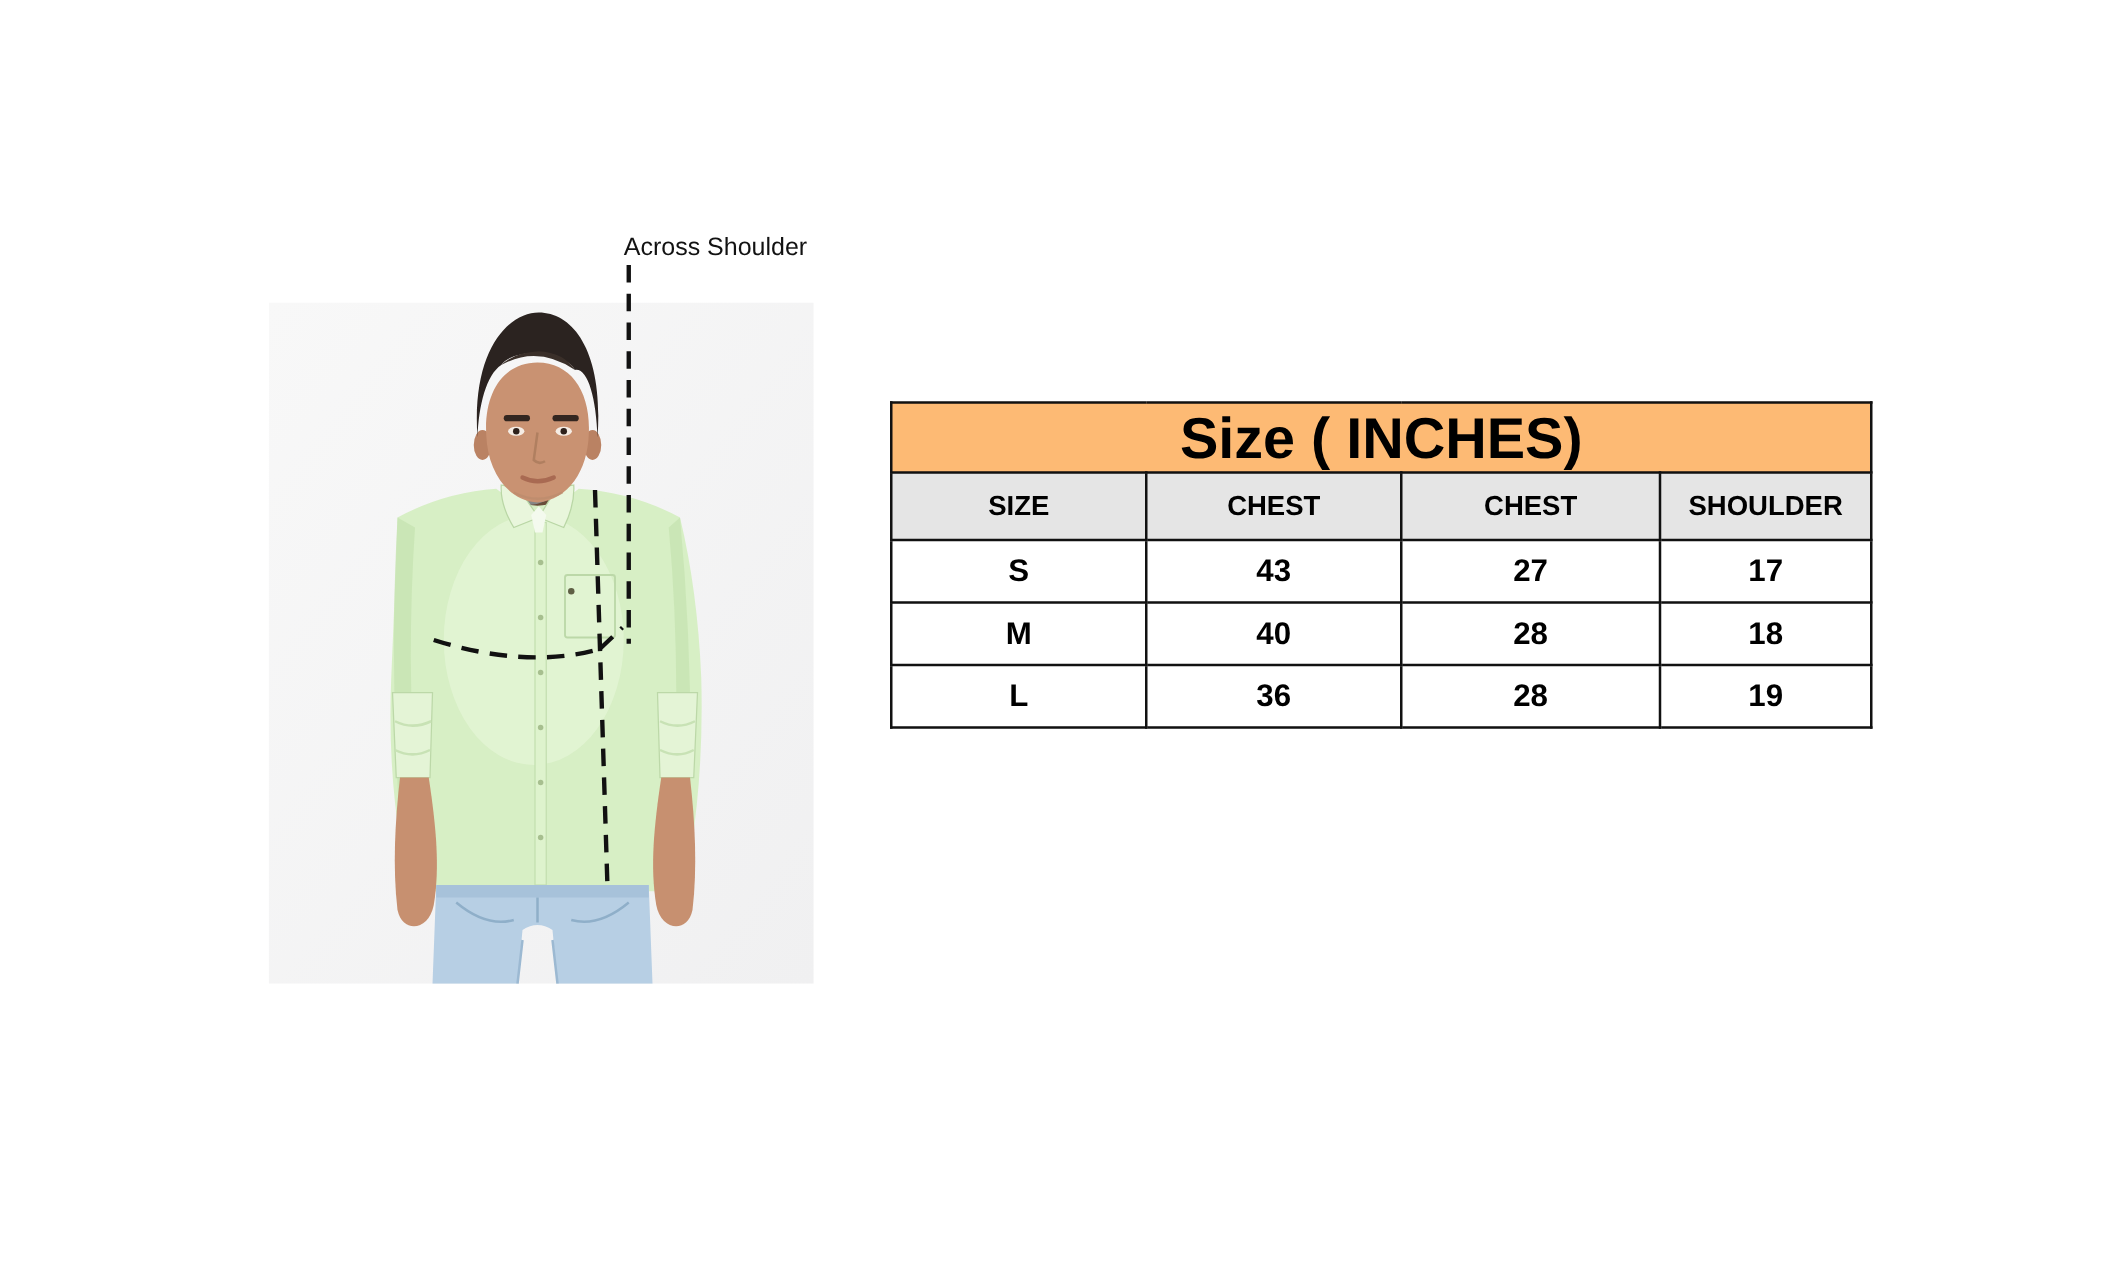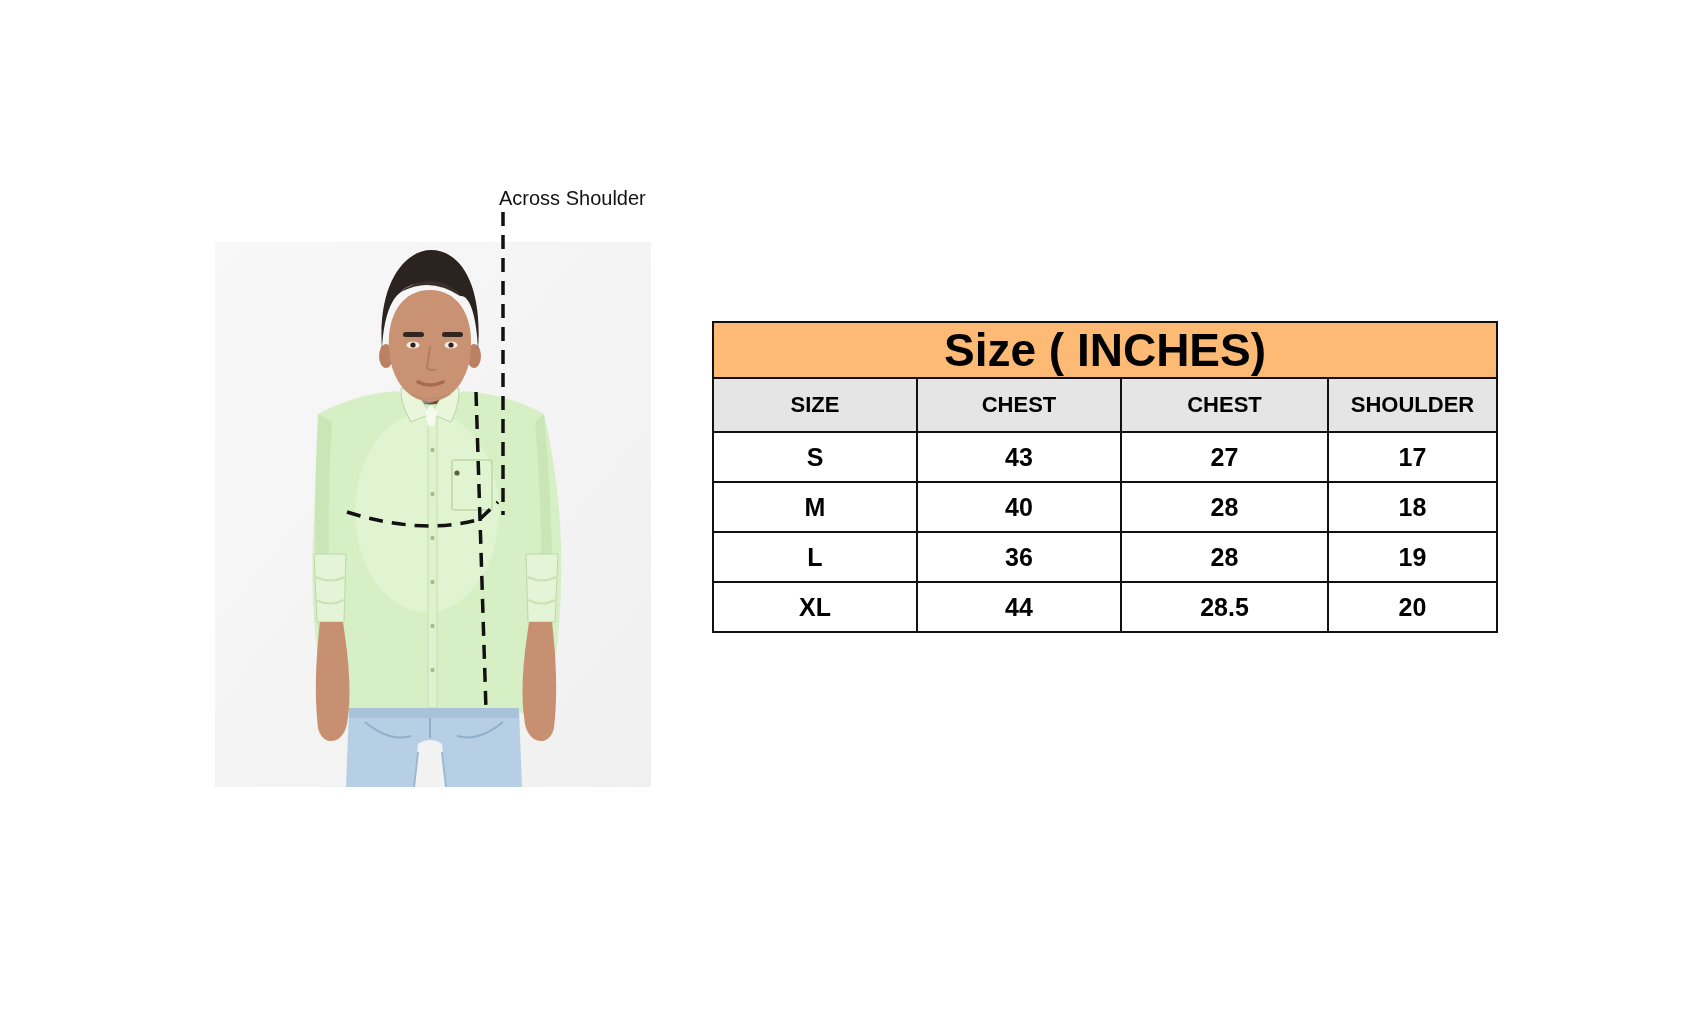--- a/index.html
+++ b/index.html
@@ -162,23 +162,17 @@
           <td>40</td>
           <td>28</td>
           <td>18</td>
         </tr>
         <tr class="data-row">
           <td>L</td>
           <td>36</td>
           <td>28</td>
           <td>19</td>
         </tr>
-        <tr class="data-row">
-          <td>XL</td>
-          <td>44</td>
-          <td>28.5</td>
-          <td>20</td>
-        </tr>
       </tbody>
     </table>
   </div>
 
 </div>
 
 </body></html>

